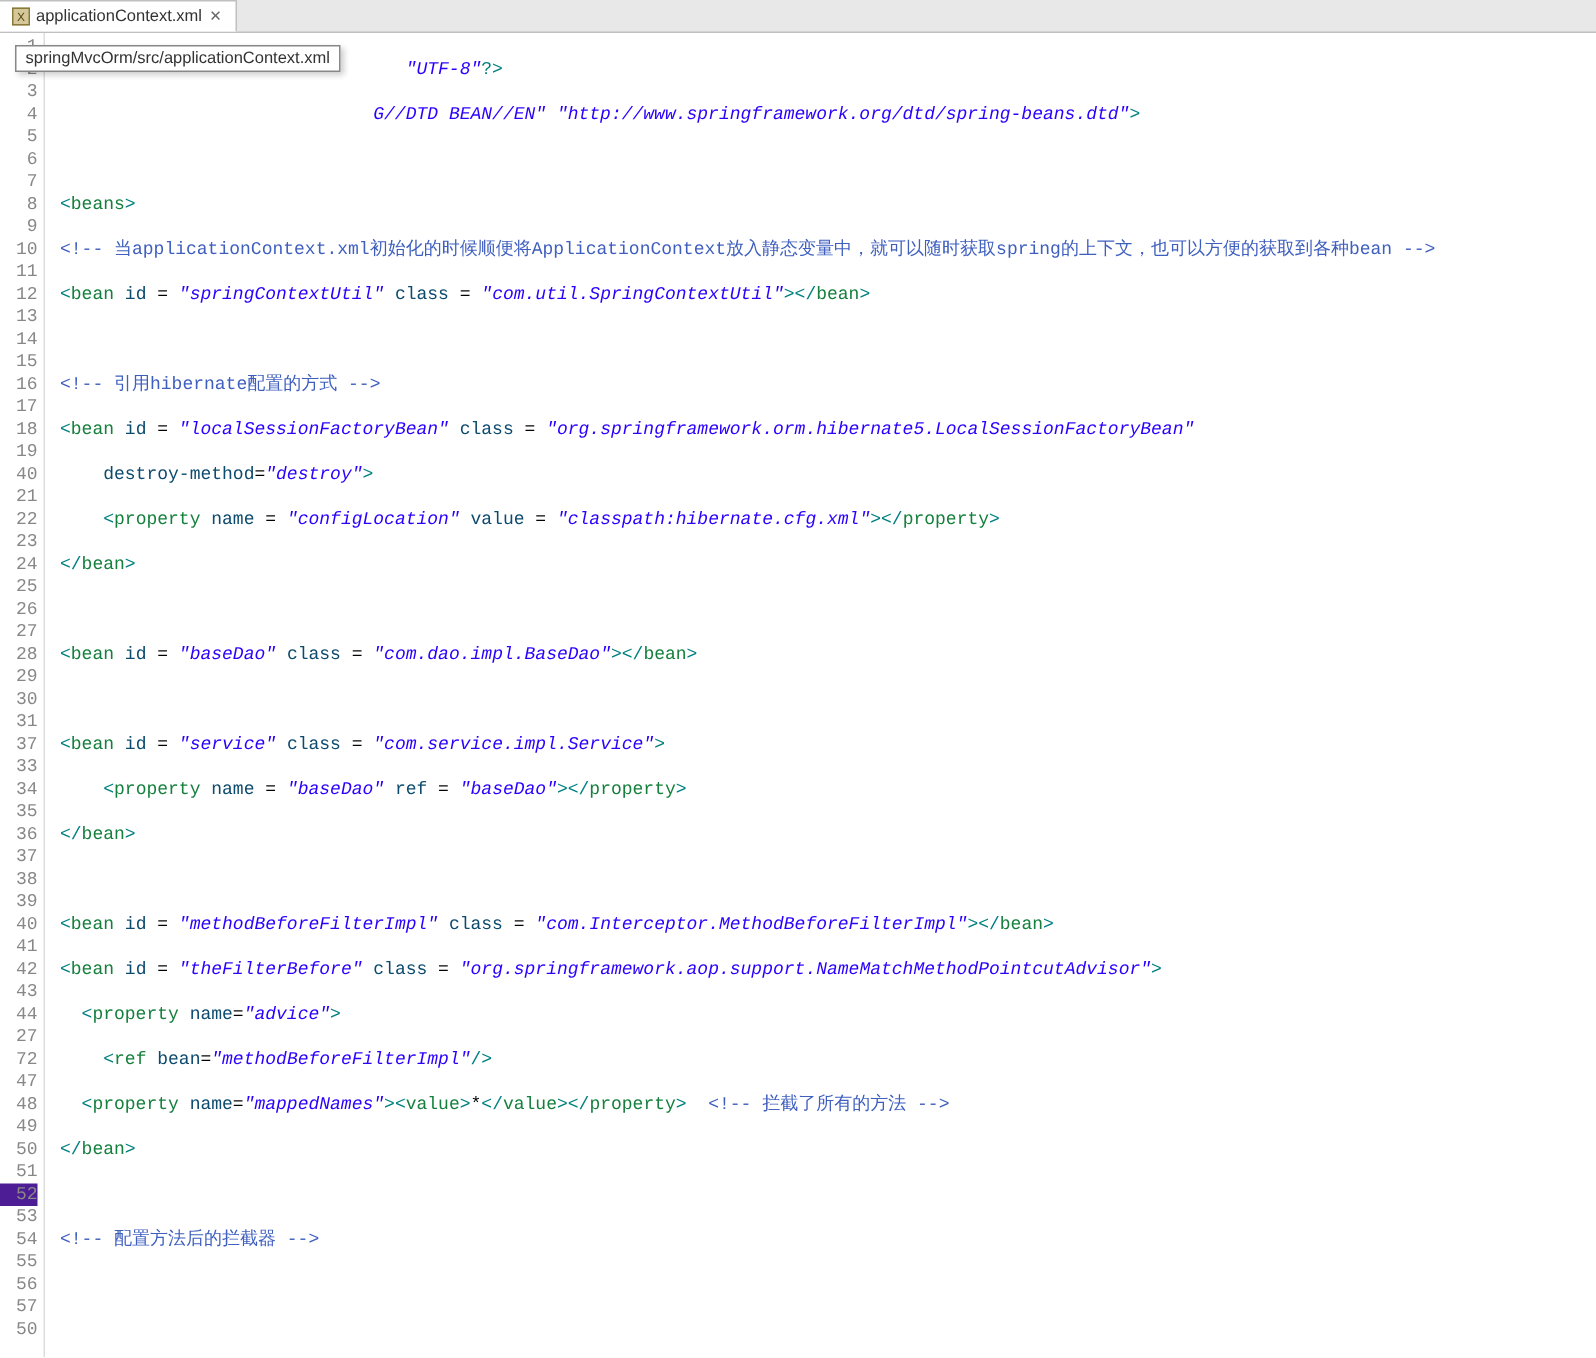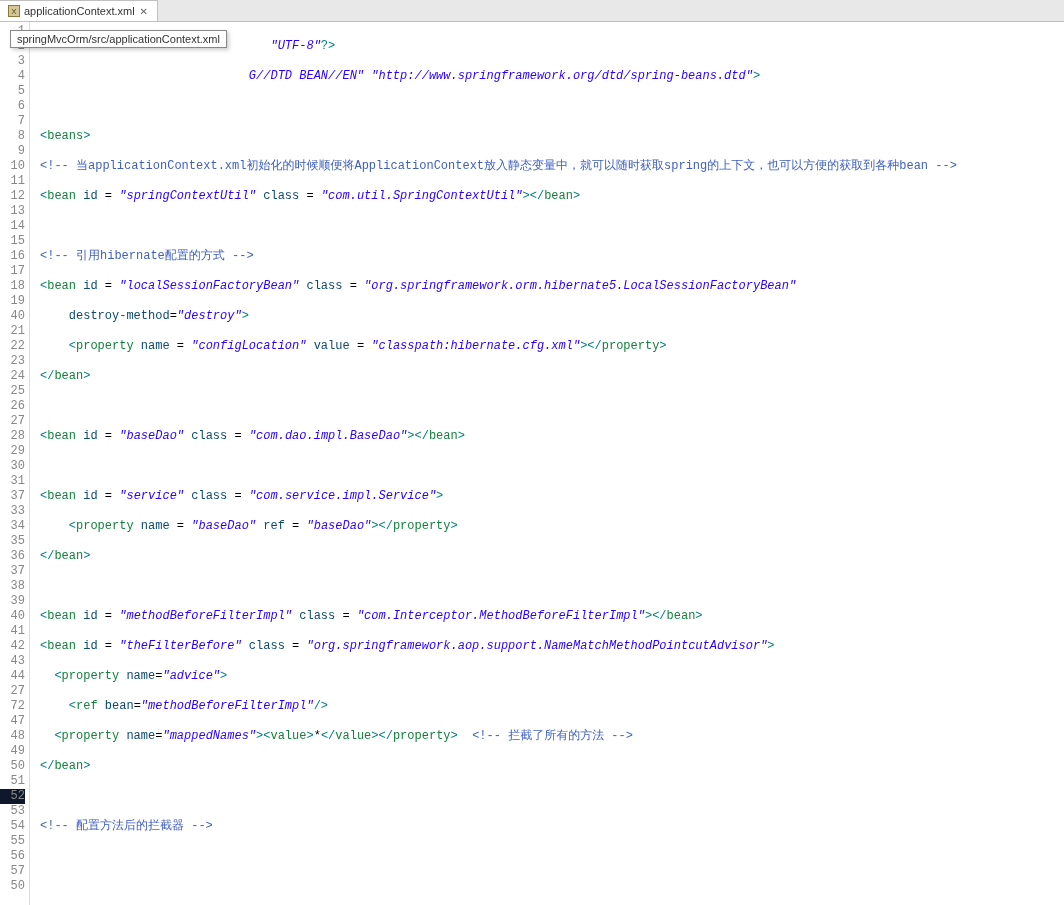--- a/index.html
+++ b/index.html
@@ -89,21 +89,21 @@
     line-height: 15px;
     white-space: pre;
     color: #000;
     position: relative;
   }
   .code .cl {
     height: 15px;
     position: relative;
   }
   .hl-gutter {
-    background: #0f172a;
+    background: #4c1d95;
   }
   
   .t  { color: #15803d; } 
   .ab { color: #008080; } 
   .an { color: #0c4a6e; } 
   .av { color: #2a00ff; font-style: italic; } 
   .cm { color: #3f5fbf; } 
   .tx { color: #000; }
   .pi { color: #008080; }
 </style>

